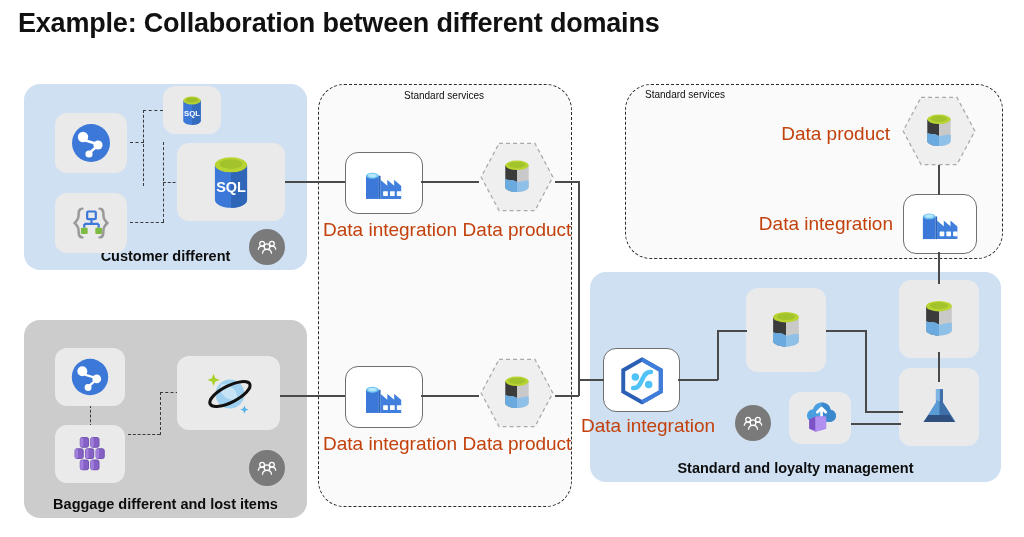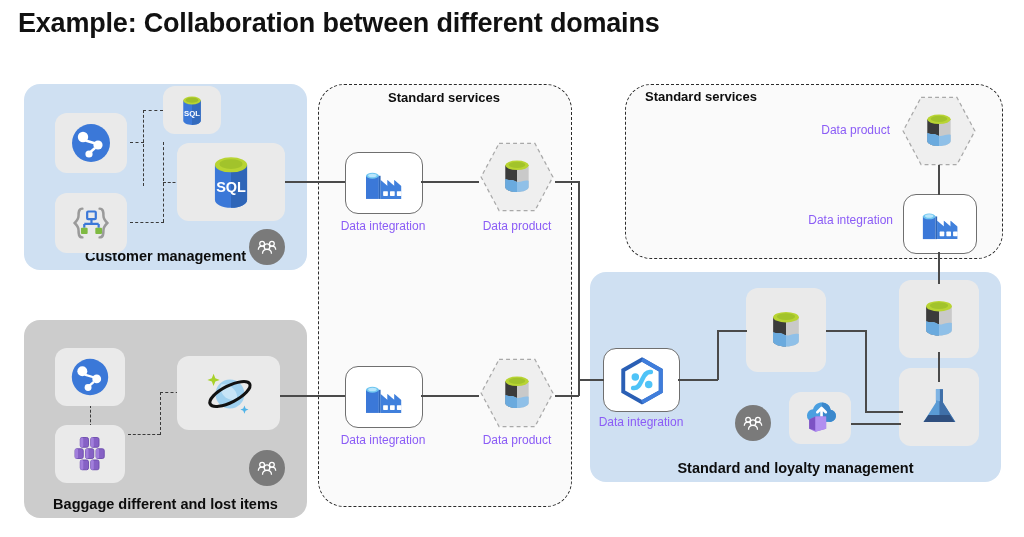--- a/index.html
+++ b/index.html
@@ -29,21 +29,21 @@
   }
 
   
   .dashed-box{
     position:absolute;
     border:1.6px dashed #2b2b2b;
     border-radius:26px;
     background:#fafafa;
   }
   .dashed-title{
-    position:absolute;top:6px;font-size:13px;font-weight:700;color:#0d0d0d;
+    position:absolute;top:6px;font-size:10px;font-weight:400;color:#0d0d0d;
     white-space:nowrap;
   }
 
   
   .tile{
     position:absolute;background:#eaeaea;border-radius:12px;
     display:flex;align-items:center;justify-content:center;
   }
   .tile.white{
     background:#ffffff;border:1.4px solid #6f6f6f;border-radius:13px;
@@ -51,21 +51,21 @@
 
   
   .hexwrap{position:absolute;}
   .hexwrap svg{display:block;}
   .hexwrap .hexicon{
     position:absolute;left:50%;top:50%;transform:translate(-50%,-50%);
   }
 
   
   .caption{
-    position:absolute;font-size:12px;color:#8b5cf6;white-space:nowrap;
+    position:absolute;font-size:19px;color:#c2410c;white-space:nowrap;
   }
   .caption.center{text-align:center;}
   .caption.right{text-align:right;}
 
   
   .people-badge{
     position:absolute;width:36px;height:36px;border-radius:50%;
     background:#7a7a7a;display:flex;align-items:center;justify-content:center;
   }
 
@@ -215,21 +215,21 @@
     </defs>
   </svg>
 
   <div class="dashed-box" style="left:318px;top:84px;width:252px;height:421px;"></div>
   <div class="dashed-title" style="left:318px;top:90px;width:252px;text-align:center;">Standard services</div>
 
   <div class="dashed-box" style="left:625px;top:84px;width:376px;height:173px;"></div>
   <div class="dashed-title" style="left:645px;top:89px;text-align:left;">Standard services</div>
 
   <div class="panel blue" style="left:24px;top:84px;width:283px;height:186px;">
-    <div class="panel-label">Customer management</div>
+    <div class="panel-label">Customer different</div>
   </div>
 
   <div class="dwire v" style="left:143px;top:110px;height:76px;"></div>
   <div class="dwire h" style="left:130px;top:142px;width:14px;"></div>
   <div class="dwire h" style="left:143px;top:110px;width:20px;"></div>
   <div class="dwire v" style="left:163px;top:142px;height:80px;"></div>
   <div class="dwire h" style="left:163px;top:182px;width:22px;"></div>
   <div class="dwire h" style="left:130px;top:222px;width:34px;"></div>
 
   <div class="tile" style="left:55px;top:113px;width:72px;height:60px;">

